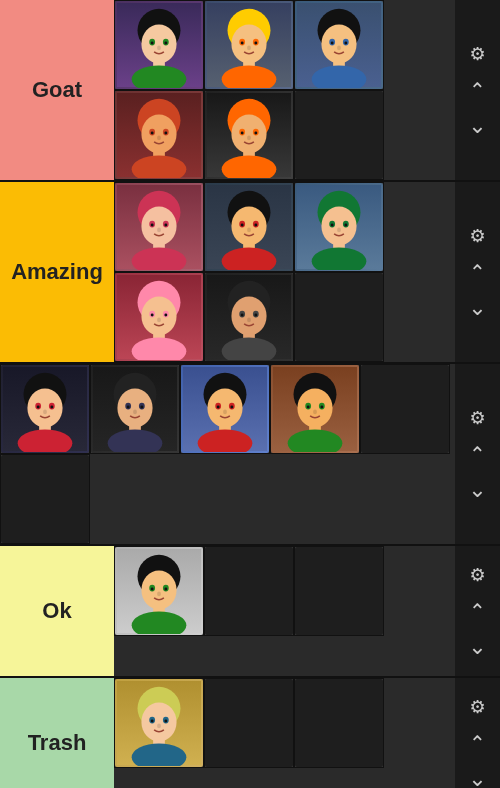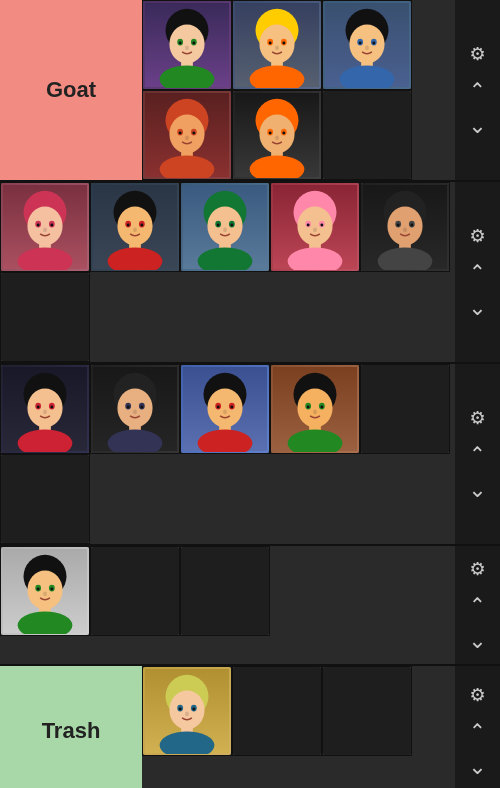--- a/index.html
+++ b/index.html
@@ -13,21 +13,21 @@
     }
 
     .tier-row {
       display: flex;
       flex-direction: row;
       align-items: stretch;
       border-bottom: 2px solid #111;
     }
 
     .tier-label {
-      width: 142px;
+      width: 114px;
       min-height: 130px;
       display: flex;
       align-items: center;
       justify-content: center;
       font-size: 22px;
       font-weight: bold;
       color: #222;
       flex-shrink: 0;
     }
 
@@ -247,20 +247,21 @@
           <div class="portrait char-empty1"></div>
         </div>
       </div>
       <div class="tier-controls">
         <button class="ctrl-btn">⚙</button>
         <button class="ctrl-btn" style="font-size: 20px;">⌃</button>
         <button class="ctrl-btn" style="font-size: 22px;">⌄</button>
       </div>
     </div>
     <div class="tier-row">
+      <div class="tier-label" style="background: rgb(251, 188, 4);">Amazing</div>
       <div class="tier-images">
         <div class="anime-card">
           <div class="portrait char-shoya">
             <svg width="86" height="86" viewBox="0 0 86 86">
               <defs>
                 <linearGradient id="bg-shoya" x1="0" y1="0" x2="0" y2="1">
                   <stop offset="0%" stop-color="#7a3040"></stop>
                   <stop offset="100%" stop-color="#aa5060"></stop>
                 </linearGradient>
               </defs>
@@ -481,20 +482,21 @@
           <div class="portrait char-empty4"></div>
         </div>
       </div>
       <div class="tier-controls">
         <button class="ctrl-btn">⚙</button>
         <button class="ctrl-btn" style="font-size: 20px;">⌃</button>
         <button class="ctrl-btn" style="font-size: 22px;">⌄</button>
       </div>
     </div>
     <div class="tier-row">
+      <div class="tier-label" style="background: rgb(246, 245, 153);">Ok</div>
       <div class="tier-images">
         <div class="anime-card">
           <div class="portrait char-gon">
             <svg width="86" height="86" viewBox="0 0 86 86">
               <defs>
                 <linearGradient id="bg-gon" x1="0" y1="0" x2="0" y2="1">
                   <stop offset="0%" stop-color="#aaaaaa"></stop>
                   <stop offset="100%" stop-color="#cccccc"></stop>
                 </linearGradient>
               </defs>

